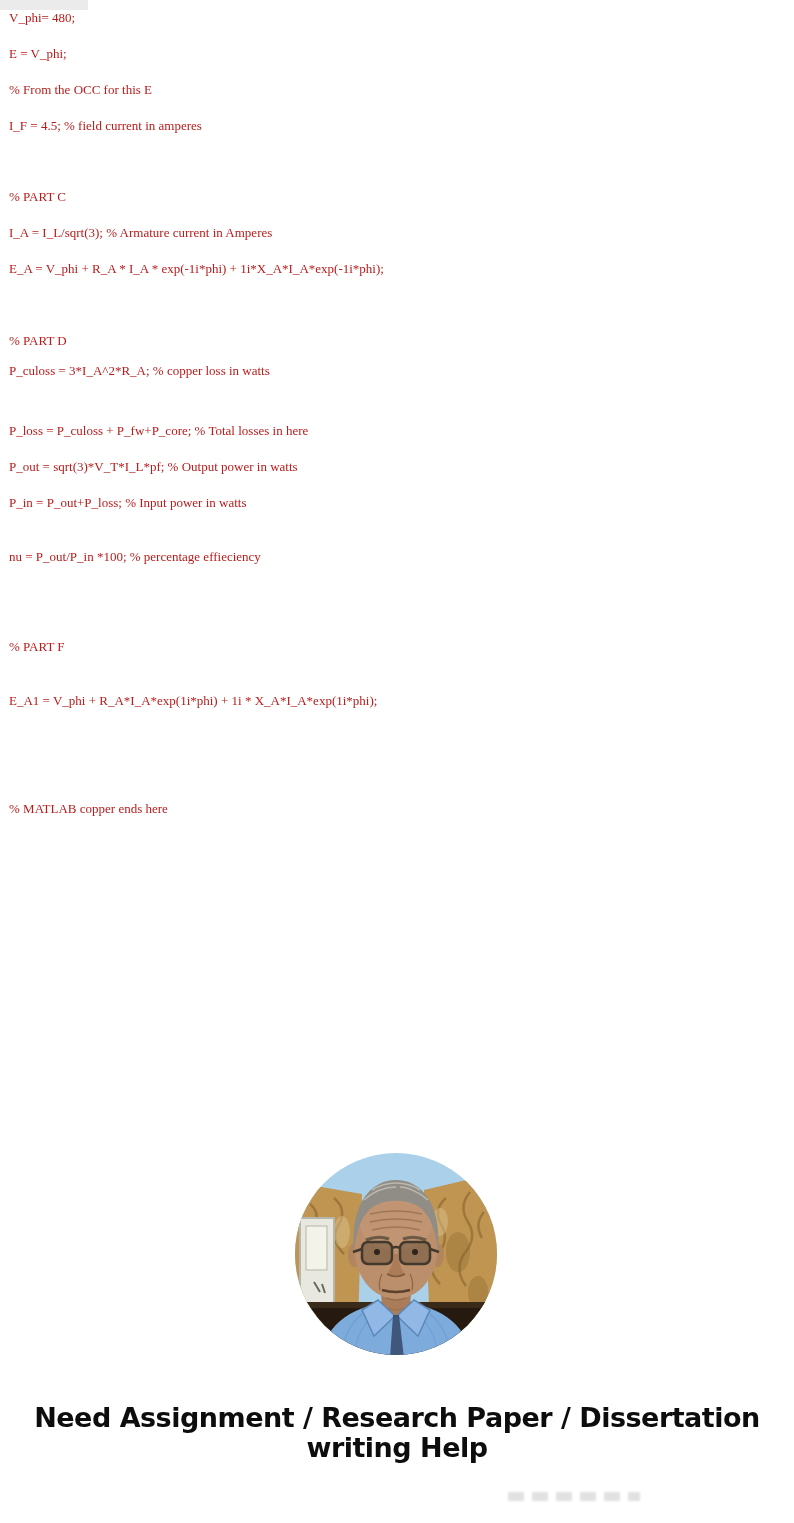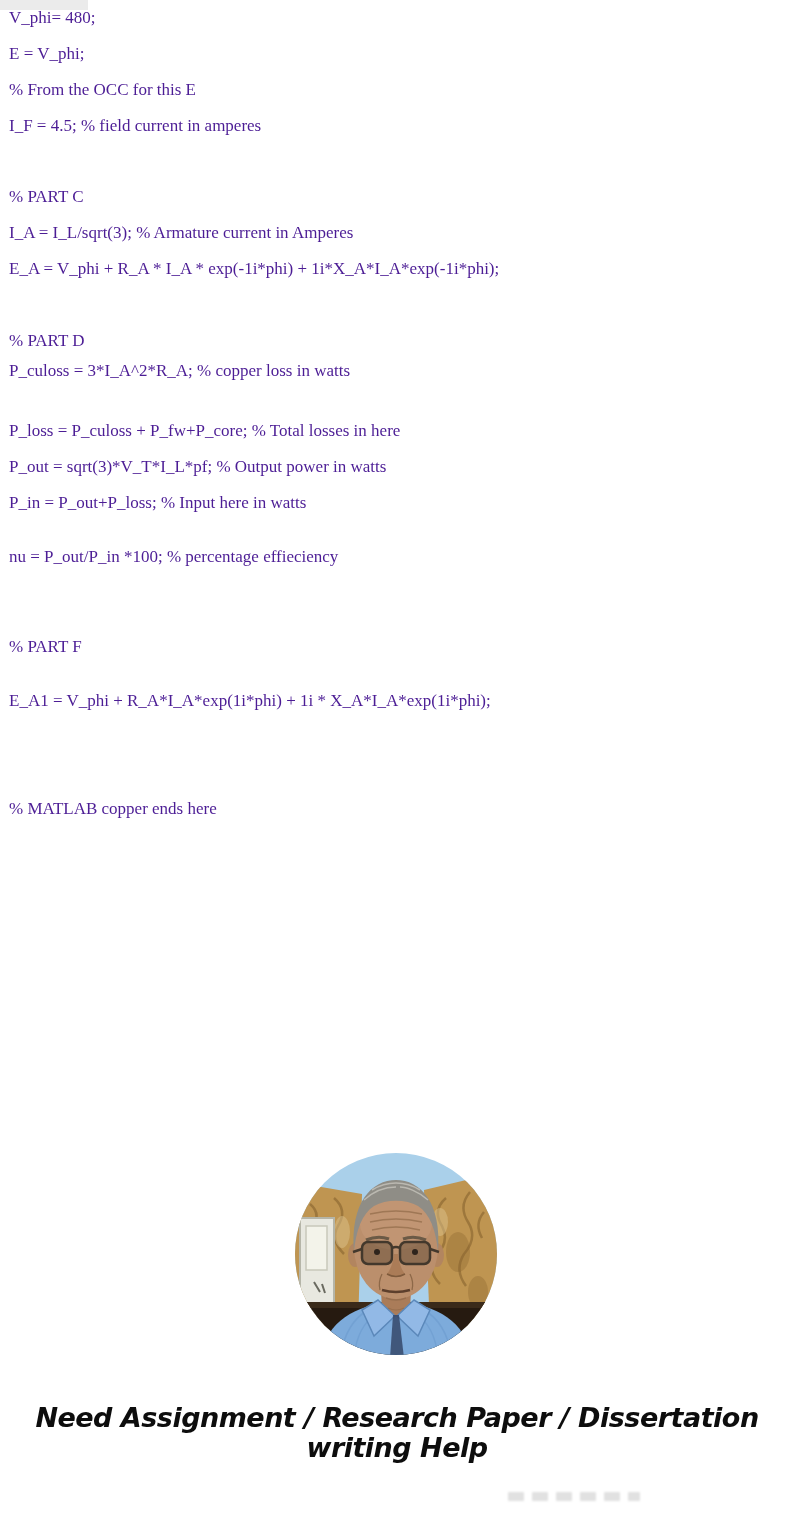--- a/index.html
+++ b/index.html
@@ -15,42 +15,41 @@
     position: absolute;
     left: 0; top: 0;
     width: 88px; height: 10px;
     background: #ebebeb;
   }
   .code-line {
     position: absolute;
     left: 9px;
     margin: 0;
     font-family: "Liberation Serif", serif;
-    font-size: 17px;
+    font-size: 13px;
     line-height: 22px;
-    color: #4c1d95;
+    color: #b91c1c;
     white-space: pre;
   }
   .avatar-wrap {
     position: absolute;
     left: 294px; top: 1152px;
     width: 204px; height: 204px;
   }
   .footer {
     position: absolute;
     left: 0; top: 1403px;
     width: 794px;
     text-align: center;
     font-family: "DejaVu Sans", "Liberation Sans", sans-serif;
     font-weight: 700;
     font-size: 27px;
     line-height: 30px;
     color: #0d0d0d;
     letter-spacing: -0.5px;
-    font-style: italic;
   }
   .watermark-smudge {
     position: absolute;
     left: 508px; top: 1492px;
     width: 132px; height: 9px;
     background: repeating-linear-gradient(to right, #bdbdbd 0 16px, transparent 16px 24px);
     opacity: 0.45;
     filter: blur(1px);
   }
 </style>
@@ -66,21 +65,21 @@
     <p class="code-line" style="top:43px">E = V_phi;</p>
     <p class="code-line" style="top:79px">% From the OCC for this E</p>
     <p class="code-line" style="top:115px">I_F = 4.5; % field current in amperes</p>
     <p class="code-line" style="top:186px">% PART C</p>
     <p class="code-line" style="top:222px">I_A = I_L/sqrt(3); % Armature current in Amperes</p>
     <p class="code-line" style="top:258px">E_A = V_phi + R_A * I_A * exp(-1i*phi) + 1i*X_A*I_A*exp(-1i*phi);</p>
     <p class="code-line" style="top:330px">% PART D</p>
     <p class="code-line" style="top:360px">P_culoss = 3*I_A^2*R_A; % copper loss in watts</p>
     <p class="code-line" style="top:420px">P_loss = P_culoss + P_fw+P_core; % Total losses in here</p>
     <p class="code-line" style="top:456px">P_out = sqrt(3)*V_T*I_L*pf; % Output power in watts</p>
-    <p class="code-line" style="top:492px">P_in = P_out+P_loss; % Input here in watts</p>
+    <p class="code-line" style="top:492px">P_in = P_out+P_loss; % Input power in watts</p>
     <p class="code-line" style="top:546px">nu = P_out/P_in *100; % percentage effieciency</p>
     <p class="code-line" style="top:636px">% PART F</p>
     <p class="code-line" style="top:690px">E_A1 = V_phi + R_A*I_A*exp(1i*phi) + 1i * X_A*I_A*exp(1i*phi);</p>
     <p class="code-line" style="top:798px">% MATLAB copper ends here</p>
   </div>
 
   <div class="avatar-wrap" role="img" aria-label="circular photo of an elderly man with grey hair and eyeglasses wearing a light blue collared shirt">
     <svg width="204" height="204" viewBox="0 0 204 204">
       <defs>
         <clipPath id="avclip">

